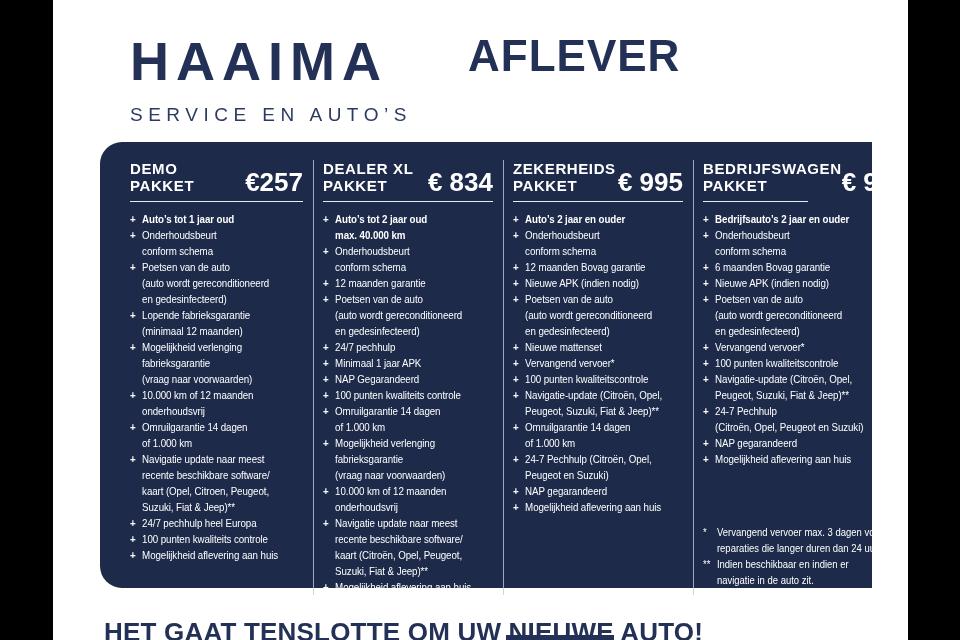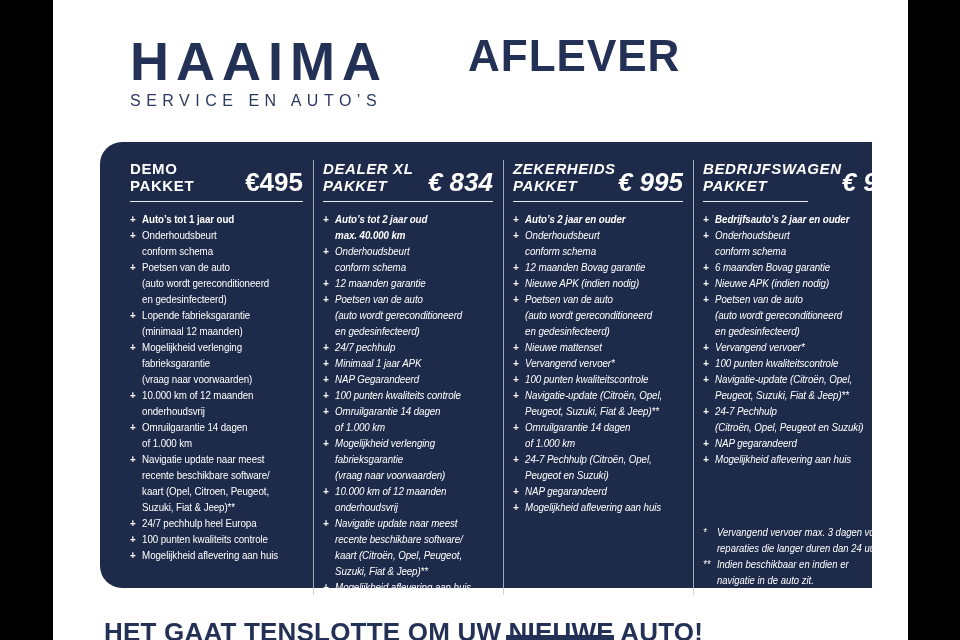--- a/index.html
+++ b/index.html
@@ -14,35 +14,35 @@
   body{
     position:relative;overflow:hidden;background:#ffffff;
     font-family:"Liberation Sans",sans-serif;
   }
   .bar{position:absolute;top:0;bottom:0;background:#000;z-index:30;}
   .bar-left{left:0;width:53px;}
   .bar-right{right:0;width:52px;}
 
   .logo{position:absolute;left:130px;top:34px;color:var(--navy);}
   .logo-name{font-size:54px;line-height:54px;font-weight:800;letter-spacing:7px;}
-  .logo-sub{font-size:16px;letter-spacing:5.5px;margin-top:4px;font-weight:400;color:var(--navy-soft);}
+  .logo-sub{font-size:19px;letter-spacing:5.5px;margin-top:16px;font-weight:400;color:var(--navy-soft);}
 
   .page-title{
     position:absolute;left:468px;top:36px;color:var(--navy);
     font-size:44px;line-height:40px;font-weight:800;letter-spacing:1px;
   }
 
   .panel{
     position:absolute;left:100px;top:142px;width:772px;height:446px;
     background:var(--panel);border-radius:22px 0 0 22px;
     padding:18px 50px 12px 30px;z-index:10;
   }
   .grid{display:grid;grid-template-columns:183px 190px 190px 1fr;height:100%;}
   .col{padding:0 10px 0 0;min-width:0;}
-  .col + .col{border-left:1px solid var(--divider);padding-left:9px;font-style:italic;}
+  .col + .col{border-left:1px solid var(--divider);padding-left:9px;}
   .col:last-child{padding-right:14px;}
 
   .col-head{display:flex;justify-content:space-between;align-items:flex-end;color:#fff;}
   .col-name{font-size:15px;line-height:17px;font-weight:700;letter-spacing:0.6px;white-space:nowrap;}
   .col-price{font-size:26px;line-height:23px;font-weight:700;white-space:nowrap;}
   .col-rule{height:1px;background:var(--rule);margin-top:7px;}
 
   .items{
     list-style:none;margin-top:9px;color:#fff;
     font-size:10.5px;line-height:16px;letter-spacing:-0.1px;
@@ -79,21 +79,21 @@
   <div class="page-title">
     <div>AFLEVER</div>
   </div>
 </header>
 
 <section class="panel">
   <div class="grid" id="packages-grid">
       <div class="col">
         <div class="col-head">
           <div class="col-name">DEMO<br>PAKKET</div>
-          <div class="col-price">€495</div>
+          <div class="col-price">€257</div>
         </div>
         <div class="col-rule"></div>
         <ul class="items">
           <li><span class="plus">+</span><span class="txt">Auto’s tot 1 jaar oud</span></li>
           <li><span class="plus">+</span><span class="txt">Onderhoudsbeurt<br>conform schema</span></li>
           <li><span class="plus">+</span><span class="txt">Poetsen van de auto<br>(auto wordt gereconditioneerd<br>en gedesinfecteerd)</span></li>
           <li><span class="plus">+</span><span class="txt">Lopende fabrieksgarantie<br>(minimaal 12 maanden)</span></li>
           <li><span class="plus">+</span><span class="txt">Mogelijkheid verlenging<br>fabrieksgarantie<br>(vraag naar voorwaarden)</span></li>
           <li><span class="plus">+</span><span class="txt">10.000 km of 12 maanden<br>onderhoudsvrij</span></li>
           <li><span class="plus">+</span><span class="txt">Omruilgarantie 14 dagen<br>of 1.000 km</span></li>

